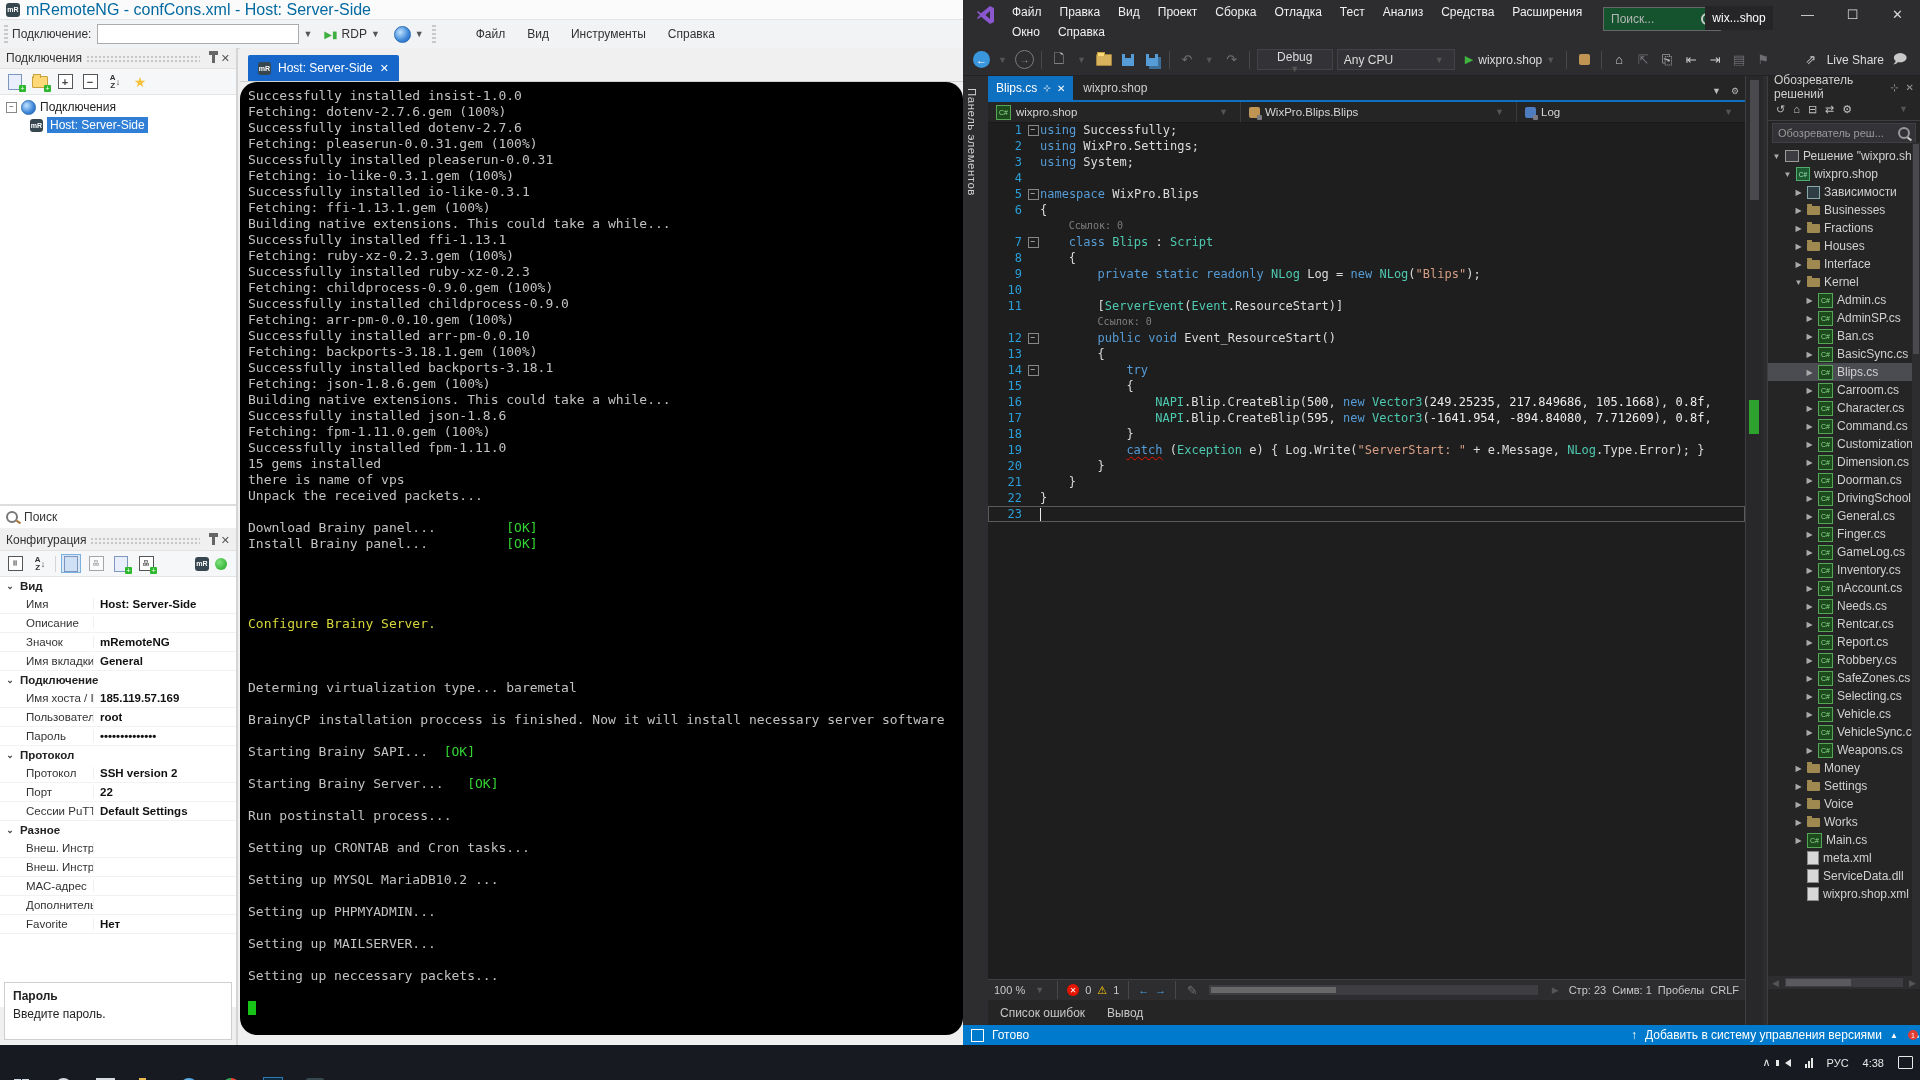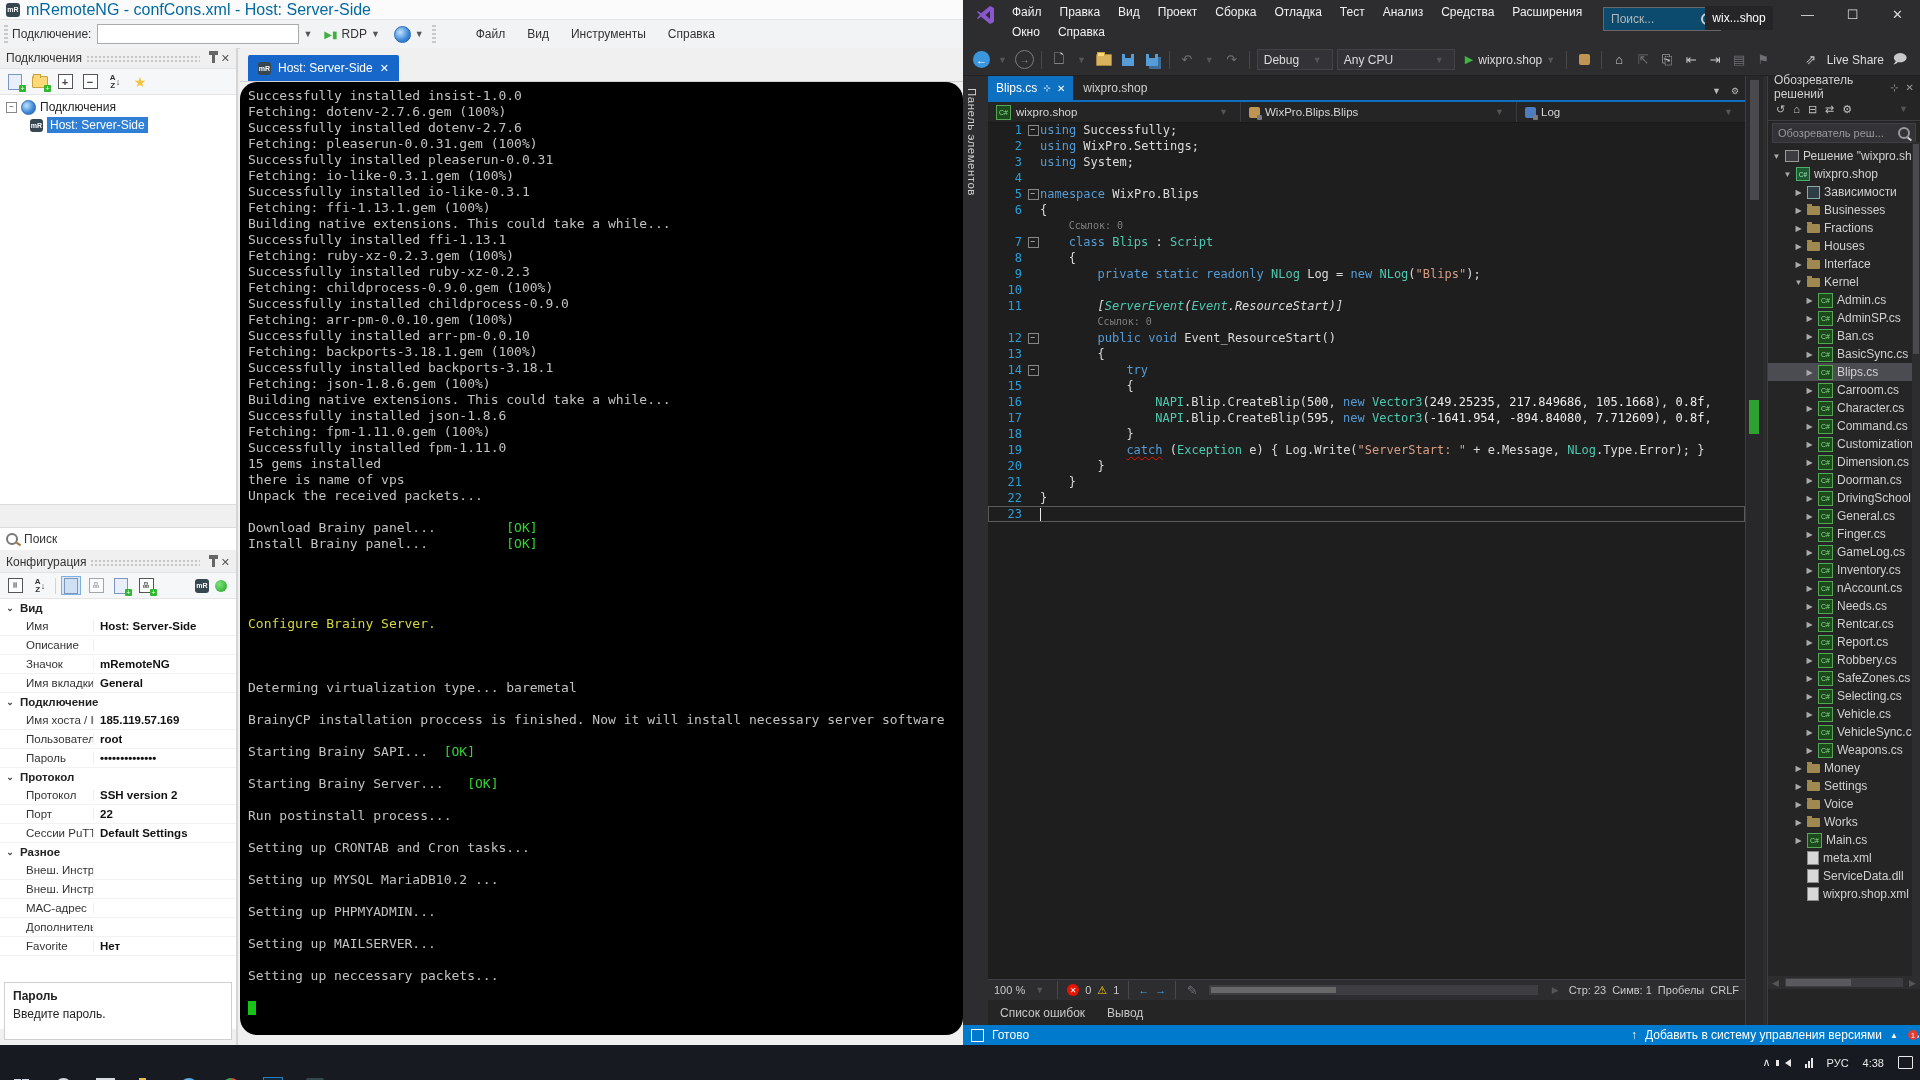--- a/index.html
+++ b/index.html
@@ -33,21 +33,21 @@
   .ic-doc{width:12px;height:14px;background:#e8eefb;border:1px solid #7d96c0;}
   .ic-folder{width:14px;height:10px;background:#ffd978;border:1px solid #c8a23c;border-radius:1px;position:relative;}
   .ic-folder:before{content:"";position:absolute;top:-3px;left:0;width:6px;height:3px;background:#ffd978;border:1px solid #c8a23c;border-bottom:none;}
   .plus-b{position:absolute;right:-2px;bottom:-2px;width:7px;height:7px;background:#2eb82e;color:#fff;font-size:7px;line-height:7px;text-align:center;border-radius:1px;}
   .star{color:#f5c33b;font-size:14px;}
   .az{font-size:8px;font-weight:bold;color:#333;line-height:1;text-align:center;}
   #conn-tree{background:#fff;height:406px;font-size:12px;color:#222;padding-top:3px;border-bottom:1px solid #ddd;}
   .tree-row{display:flex;align-items:center;height:18px;gap:4px;padding-left:6px;}
   .tree-glyph{width:9px;height:9px;border:1px solid #888;background:#fff;font-size:8px;line-height:8px;text-align:center;color:#333;flex:0 0 auto;}
   .sel-blue{background:#2f7fd6;color:#fff;padding:1px 3px;}
-  #conn-search{height:22px;display:flex;align-items:center;gap:6px;background:#fff;border-top:1px solid #ddd;padding-left:6px;font-size:12px;color:#333;margin-top:22px;}
+  #conn-search{height:22px;display:flex;align-items:center;gap:6px;background:#fff;border-top:1px solid #ddd;padding-left:6px;font-size:12px;color:#333;}
   .mag{width:8px;height:8px;border:2px solid #777;border-radius:50%;position:relative;flex:0 0 auto;}
   .mag:after{content:"";position:absolute;width:5px;height:2px;background:#a8763a;right:-5px;bottom:-2px;transform:rotate(35deg);}
   
   #cfg-grid{background:#fff;font-size:11.5px;color:#333;height:430px;overflow:hidden;}
   .pg-row{display:flex;height:18px;align-items:center;border-bottom:1px solid #f2f2f2;}
   .pg-row .lbl{width:94px;padding-left:26px;overflow:hidden;white-space:nowrap;flex:0 0 auto;box-sizing:border-box;border-right:1px solid #f0f0f0;}
   .pg-row .val{padding-left:6px;font-weight:bold;color:#111;white-space:nowrap;overflow:hidden;}
   .pg-sec{display:flex;height:18px;align-items:center;font-weight:bold;color:#222;background:#fff;}
   .pg-sec .chev{width:20px;text-align:center;font-size:9px;color:#444;}
   #mr-passbox{left:4px;top:934px;width:228px;height:58px;background:#fff;border:1px solid #cfcfcf;font-size:12px;padding:6px 8px;box-sizing:border-box;color:#222;}
@@ -60,21 +60,21 @@
   .tl{height:16px;line-height:16px;white-space:pre;}
   .t-g{color:#33d633;}
   .t-y{color:#d6d63a;}
   .caret{width:8px;height:14px;background:#17c317;margin-top:1px;}
   
   #vs{left:963px;top:0;width:957px;height:1045px;background:#2d2d30;color:#ececec;}
   #vs-titlebar{left:0;top:0;width:957px;height:44px;background:#2d2d30;}
   .vs-logo{position:absolute;left:12px;top:4px;width:22px;height:22px;}
   .vs-menus{position:absolute;left:40px;display:flex;font-size:12px;color:#f0f0f0;}
   .vs-menus span{padding:3px 9px;}
-  #vs-search{position:absolute;left:640px;top:7px;width:118px;height:24px;border:1px solid #66666b;background:#0c4a6e;display:flex;align-items:center;justify-content:space-between;padding:0 7px;font-size:12px;color:#b6b6b6;box-sizing:border-box;}
+  #vs-search{position:absolute;left:640px;top:7px;width:118px;height:24px;border:1px solid #66666b;background:#14532d;display:flex;align-items:center;justify-content:space-between;padding:0 7px;font-size:12px;color:#b6b6b6;box-sizing:border-box;}
   .magw{width:8px;height:8px;border:2px solid #d0d0d0;border-radius:50%;position:relative;}
   .magw:after{content:"";position:absolute;width:5px;height:2px;background:#d0d0d0;right:-4px;bottom:-3px;transform:rotate(40deg);}
   #vs-title{position:absolute;left:742px;top:6px;width:68px;height:24px;background:#252528;display:flex;align-items:center;justify-content:center;font-size:12px;color:#fff;}
   .win-controls{position:absolute;right:0;top:0;display:flex;}
   .win-controls div{width:45px;height:28px;display:flex;align-items:center;justify-content:center;font-size:13px;color:#d8d8d8;}
   
   #vs-toolbar{left:0;top:44px;width:957px;height:32px;background:#2d2d30;border-bottom:1px solid #222225;display:flex;align-items:center;font-size:12px;gap:4px;padding-left:10px;box-sizing:border-box;}
   .ti{width:20px;height:20px;display:flex;align-items:center;justify-content:center;color:#c8c8c8;font-size:13px;}
   .ti.dim{color:#6e6e73;}
   .navb{width:17px;height:17px;border-radius:50%;background:#3a97dd;color:#fff;display:flex;align-items:center;justify-content:center;font-size:11px;}
@@ -493,21 +493,21 @@
           <span class="floppy"></span>
         </span>
       <span class="ti">
           <span class="floppy" style="box-shadow:3px 3px 0 #3c6e99;"></span>
         </span>
       <span class="vsep"></span>
       <span class="ti dim">↶</span>
       <span class="dd">▼</span>
       <span class="ti dim">↷</span>
       <span class="vsep"></span>
-      <span class="combo" style="width:76px;">
+      <span class="combo" style="width:76px;flex-direction:column;">
         <span>Debug</span>
         <span class="dd">▼</span>
       </span>
       <span class="combo" style="width:118px;">
         <span>Any CPU</span>
         <span class="dd">▼</span>
       </span>
       <span style="display:flex;align-items:center;margin-left:6px;">
         <span class="runplay">▶</span>
         <span style="color:#dcdcdc;">wixpro.shop</span>
@@ -573,21 +573,21 @@
           <div class="cl"><span class="num">2</span><span class="fold"></span><span class="body" style="padding-left: 0px;"><span class="tok-k">using </span><span class="tok-p">WixPro.Settings;</span></span></div>
           <div class="cl"><span class="num">3</span><span class="fold"></span><span class="body" style="padding-left: 0px;"><span class="tok-k">using </span><span class="tok-p">System;</span></span></div>
           <div class="cl"><span class="num">4</span><span class="fold"></span><span class="body" style="padding-left: 0px;"></span></div>
           <div class="cl"><span class="num">5</span><span class="fold"><span class="fbox">−</span></span><span class="body" style="padding-left: 0px;"><span class="tok-k">namespace </span><span class="tok-p">WixPro.Blips</span></span></div>
           <div class="cl"><span class="num">6</span><span class="fold"></span><span class="body" style="padding-left: 0px;"><span class="tok-p">{</span></span></div>
           <div class="cl"><span class="num"></span><span class="fold"></span><span class="body lens" style="padding-left: 28.8px;">Ссылок: 0</span></div>
           <div class="cl"><span class="num">7</span><span class="fold"><span class="fbox">−</span></span><span class="body" style="padding-left: 28.8px;"><span class="tok-k">class </span><span class="tok-t">Blips</span><span class="tok-p"> : </span><span class="tok-t">Script</span></span></div>
           <div class="cl"><span class="num">8</span><span class="fold"></span><span class="body" style="padding-left: 28.8px;"><span class="tok-p">{</span></span></div>
           <div class="cl"><span class="num">9</span><span class="fold"></span><span class="body" style="padding-left: 57.6px;"><span class="tok-k">private</span><span class="tok-p"> </span><span class="tok-k">static</span><span class="tok-p"> </span><span class="tok-k">readonly</span><span class="tok-p"> </span><span class="tok-t">NLog</span><span class="tok-p"> Log = </span><span class="tok-k">new</span><span class="tok-p"> </span><span class="tok-t">NLog</span><span class="tok-p">(</span><span class="tok-s">"Blips"</span><span class="tok-p">);</span></span></div>
           <div class="cl"><span class="num">10</span><span class="fold"></span><span class="body" style="padding-left: 0px;"></span></div>
-          <div class="cl"><span class="num">11</span><span class="fold"></span><span class="body" style="padding-left: 57.6px; font-style: italic;"><span class="tok-p">[</span><span class="tok-t">ServerEvent</span><span class="tok-p">(</span><span class="tok-t">Event</span><span class="tok-p">.ResourceStart)]</span></span></div>
+          <div class="cl"><span class="num">11</span><span class="fold"></span><span class="body" style="padding-left: 57.6px;"><span class="tok-p">[</span><span class="tok-t">ServerEvent</span><span class="tok-p">(</span><span class="tok-t">Event</span><span class="tok-p">.ResourceStart)]</span></span></div>
           <div class="cl"><span class="num"></span><span class="fold"></span><span class="body lens" style="padding-left: 57.6px;">Ссылок: 0</span></div>
           <div class="cl"><span class="num">12</span><span class="fold"><span class="fbox">−</span></span><span class="body" style="padding-left: 57.6px;"><span class="tok-k">public</span><span class="tok-p"> </span><span class="tok-k">void</span><span class="tok-p"> Event_ResourceStart()</span></span></div>
           <div class="cl"><span class="num">13</span><span class="fold"></span><span class="body" style="padding-left: 57.6px;"><span class="tok-p">{</span></span></div>
           <div class="cl"><span class="num">14</span><span class="fold"><span class="fbox">−</span></span><span class="body" style="padding-left: 86.4px;"><span class="tok-k">try</span></span></div>
           <div class="cl"><span class="num">15</span><span class="fold"></span><span class="body" style="padding-left: 86.4px;"><span class="tok-p">{</span></span></div>
           <div class="cl"><span class="num">16</span><span class="fold"></span><span class="body" style="padding-left: 115.2px;"><span class="tok-t">NAPI</span><span class="tok-p">.Blip.CreateBlip(</span><span class="tok-n2">500</span><span class="tok-p">, </span><span class="tok-k">new</span><span class="tok-p"> </span><span class="tok-t">Vector3</span><span class="tok-p">(</span><span class="tok-n2">249.25235</span><span class="tok-p">, </span><span class="tok-n2">217.849686</span><span class="tok-p">, </span><span class="tok-n2">105.1668</span><span class="tok-p">), </span><span class="tok-n2">0.8f</span><span class="tok-p">,</span></span></div>
           <div class="cl"><span class="num">17</span><span class="fold"></span><span class="body" style="padding-left: 115.2px;"><span class="tok-t">NAPI</span><span class="tok-p">.Blip.CreateBlip(</span><span class="tok-n2">595</span><span class="tok-p">, </span><span class="tok-k">new</span><span class="tok-p"> </span><span class="tok-t">Vector3</span><span class="tok-p">(</span><span class="tok-n2">-1641.954</span><span class="tok-p">, </span><span class="tok-n2">-894.84080</span><span class="tok-p">, </span><span class="tok-n2">7.712609</span><span class="tok-p">), </span><span class="tok-n2">0.8f</span><span class="tok-p">,</span></span></div>
           <div class="cl"><span class="num">18</span><span class="fold"></span><span class="body" style="padding-left: 86.4px;"><span class="tok-p">}</span></span></div>
           <div class="cl"><span class="num">19</span><span class="fold"></span><span class="body" style="padding-left: 86.4px;"><span class="tok-k tok-e">catch</span><span class="tok-p"> (</span><span class="tok-t">Exception</span><span class="tok-p"> e) { Log.Write(</span><span class="tok-s">"ServerStart: "</span><span class="tok-p"> + e.Message, </span><span class="tok-t">NLog</span><span class="tok-p">.Type.Error); }</span></span></div>
           <div class="cl"><span class="num">20</span><span class="fold"></span><span class="body" style="padding-left: 57.6px;"><span class="tok-p">}</span></span></div>

